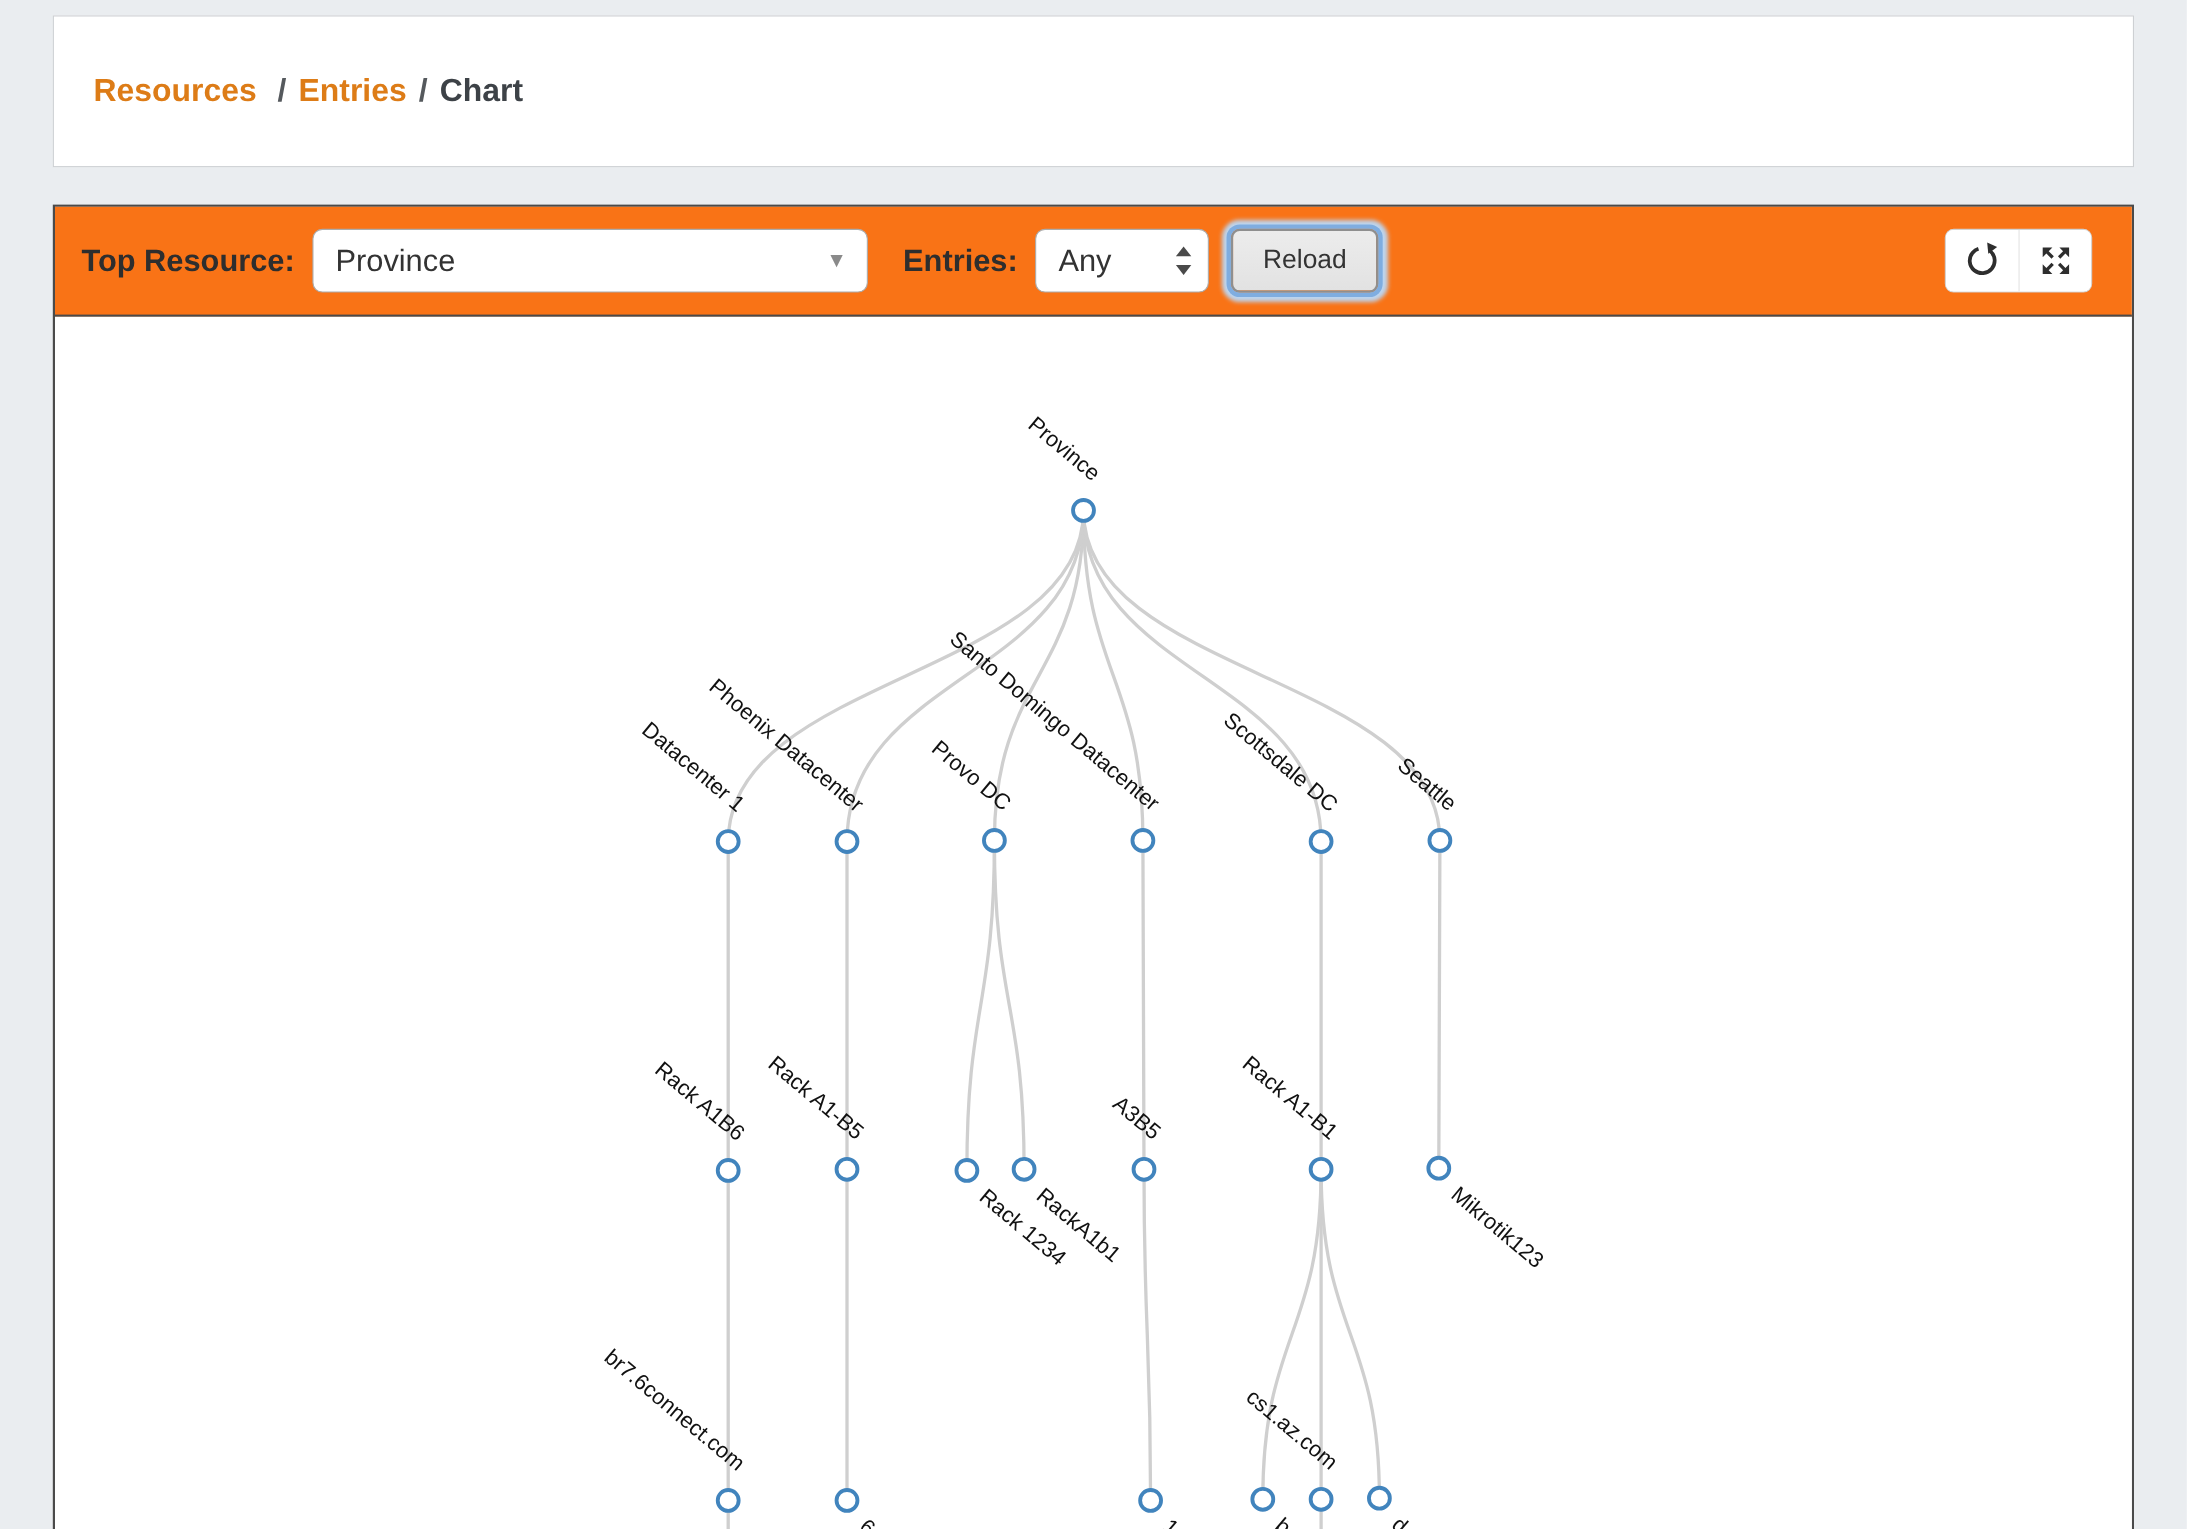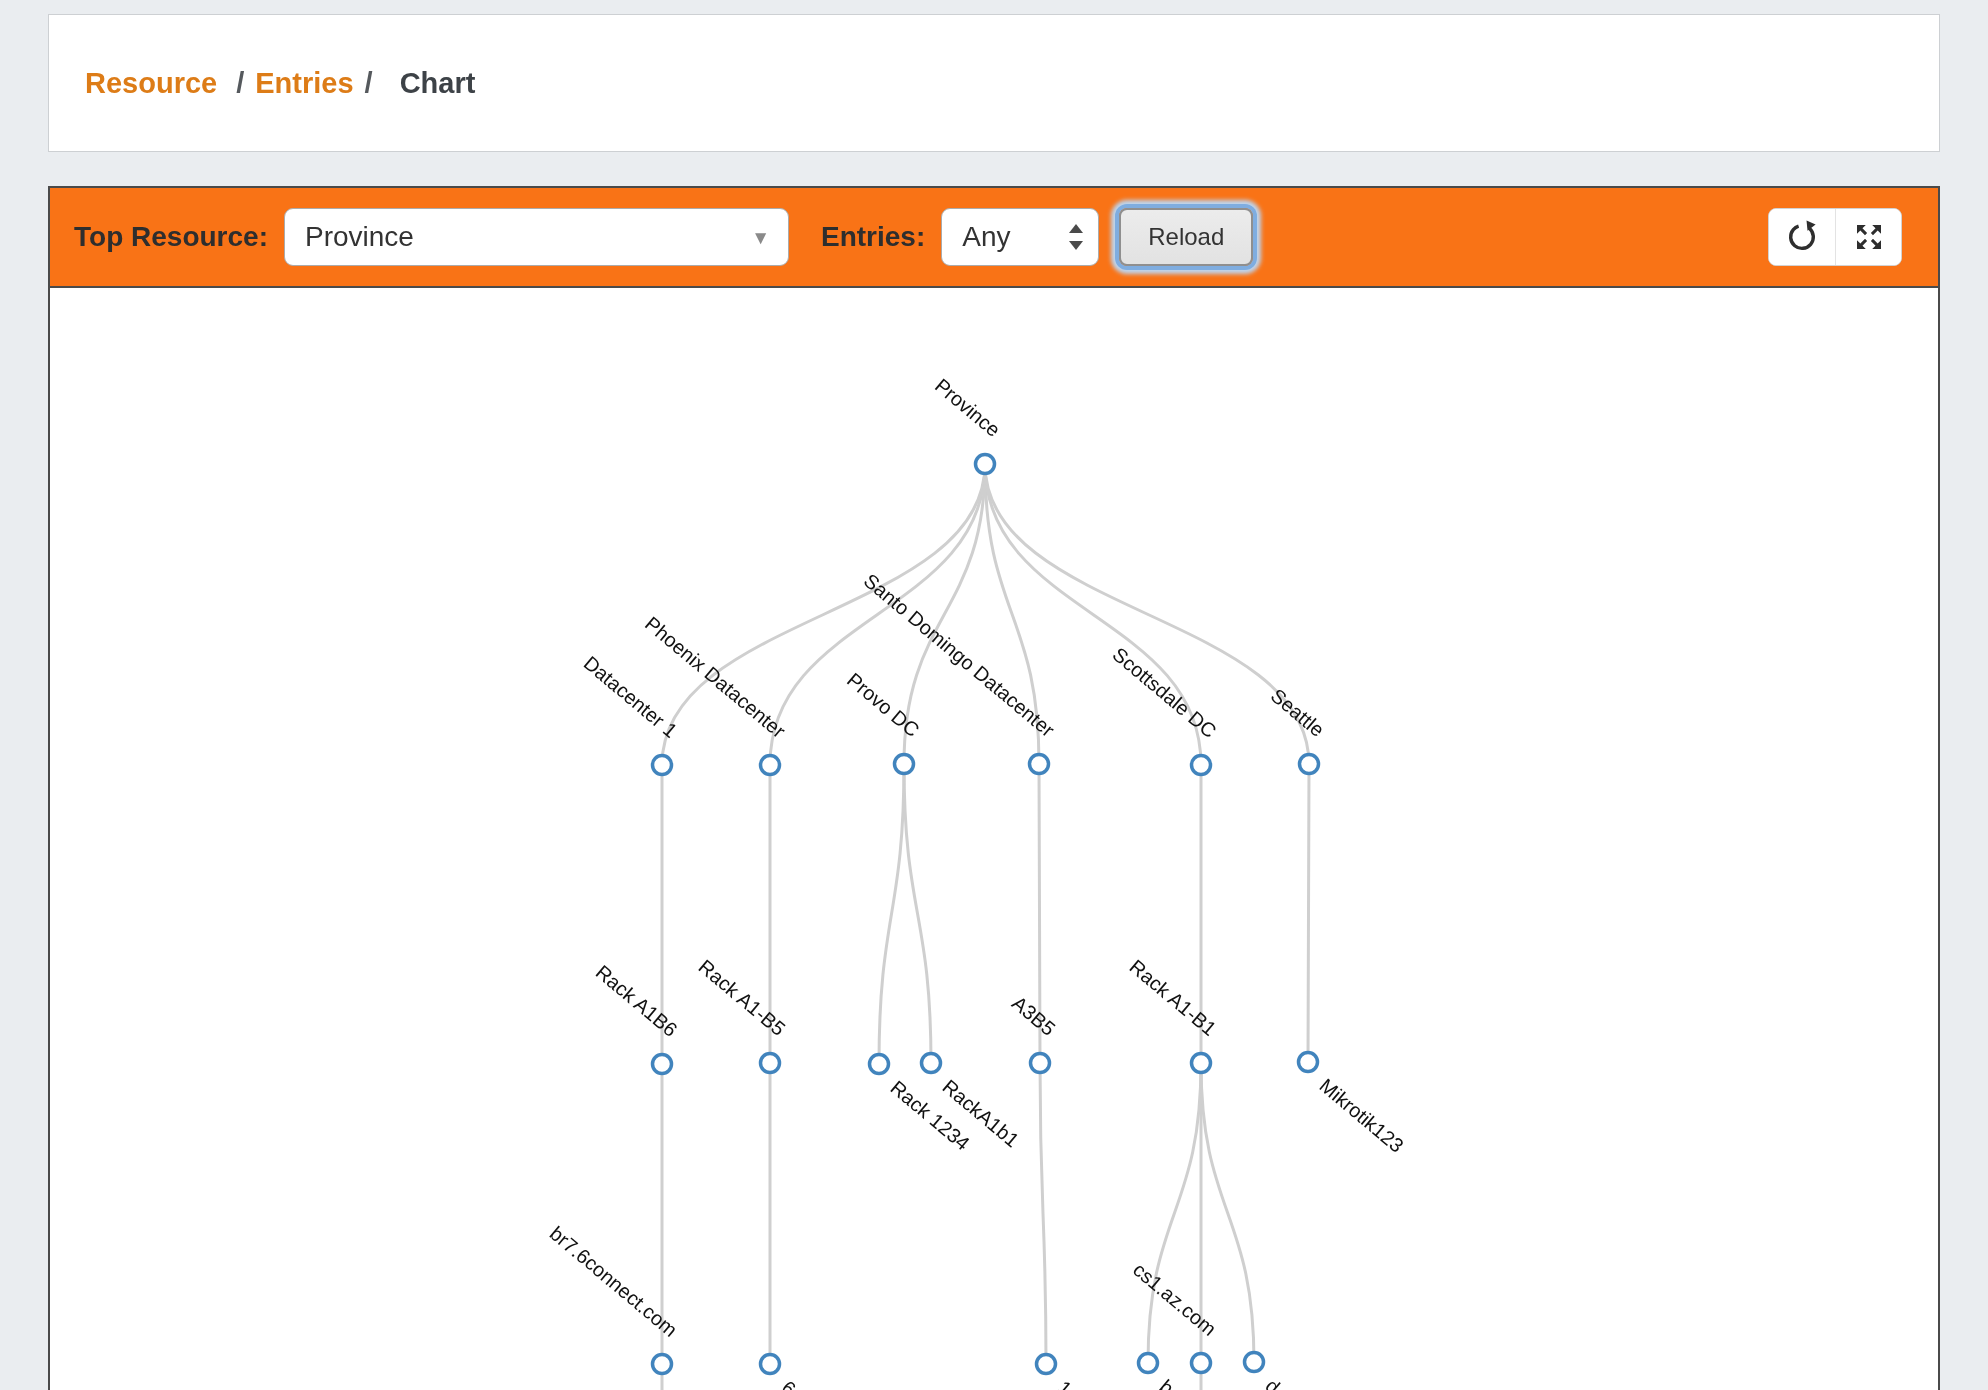--- a/index.html
+++ b/index.html
@@ -9,21 +9,21 @@
     font-family:"Liberation Sans","DejaVu Sans",sans-serif;
   }
   
   .breadcrumb-card{
     position:absolute;left:48px;top:14px;width:1892px;height:138px;
     background:#ffffff;border:1px solid #cdd0d3;box-sizing:border-box;
     display:flex;align-items:center;padding-left:36px;
   }
   .crumb{font-size:29px;font-weight:bold;}
   .crumb.link{color:var(--accent,#dd7c17);cursor:pointer;}
-  .crumb.current{color:#3d4247;margin-left:16px;}
+  .crumb.current{color:#3d4247;}
   .crumb-sep{font-size:29px;font-weight:bold;color:#55595d;margin:0 11px;}
   .crumb-sep.first{margin-left:19px;}
 
   
   .main-panel{
     position:absolute;left:48px;top:186px;width:1892px;height:1250px;
     border:2px solid #4a4a4a;background:#ffffff;box-sizing:border-box;
   }
   .toolbar{
     height:100px;background:#f97316;border-bottom:2px solid #4a4a4a;
@@ -67,21 +67,21 @@
   .chart-area{position:relative;height:1146px;background:#ffffff;overflow:hidden;}
   .chart-area svg{display:block;}
   .tree-link{fill:none;stroke:var(--link,#cfcfcf);stroke-width:3px;}
   .tree-node{fill:#ffffff;stroke:var(--node,#4184bd);stroke-width:3.5px;cursor:pointer;}
   .tree-label{font-family:"Liberation Sans","DejaVu Sans",sans-serif;font-size:20px;fill:#111111;}
 </style>
 </head>
 <body>
 
 <div class="breadcrumb-card">
-  <span class="crumb link">Resource</span>
+  <span class="crumb link">Resources</span>
   <span class="crumb-sep first">/</span>
   <span class="crumb link">Entries</span>
   <span class="crumb-sep">/</span>
   <span class="crumb current">Chart</span>
 </div>
 
 <div class="main-panel">
 
   <div class="toolbar">
     <span class="tb-label">Top Resource:</span>

